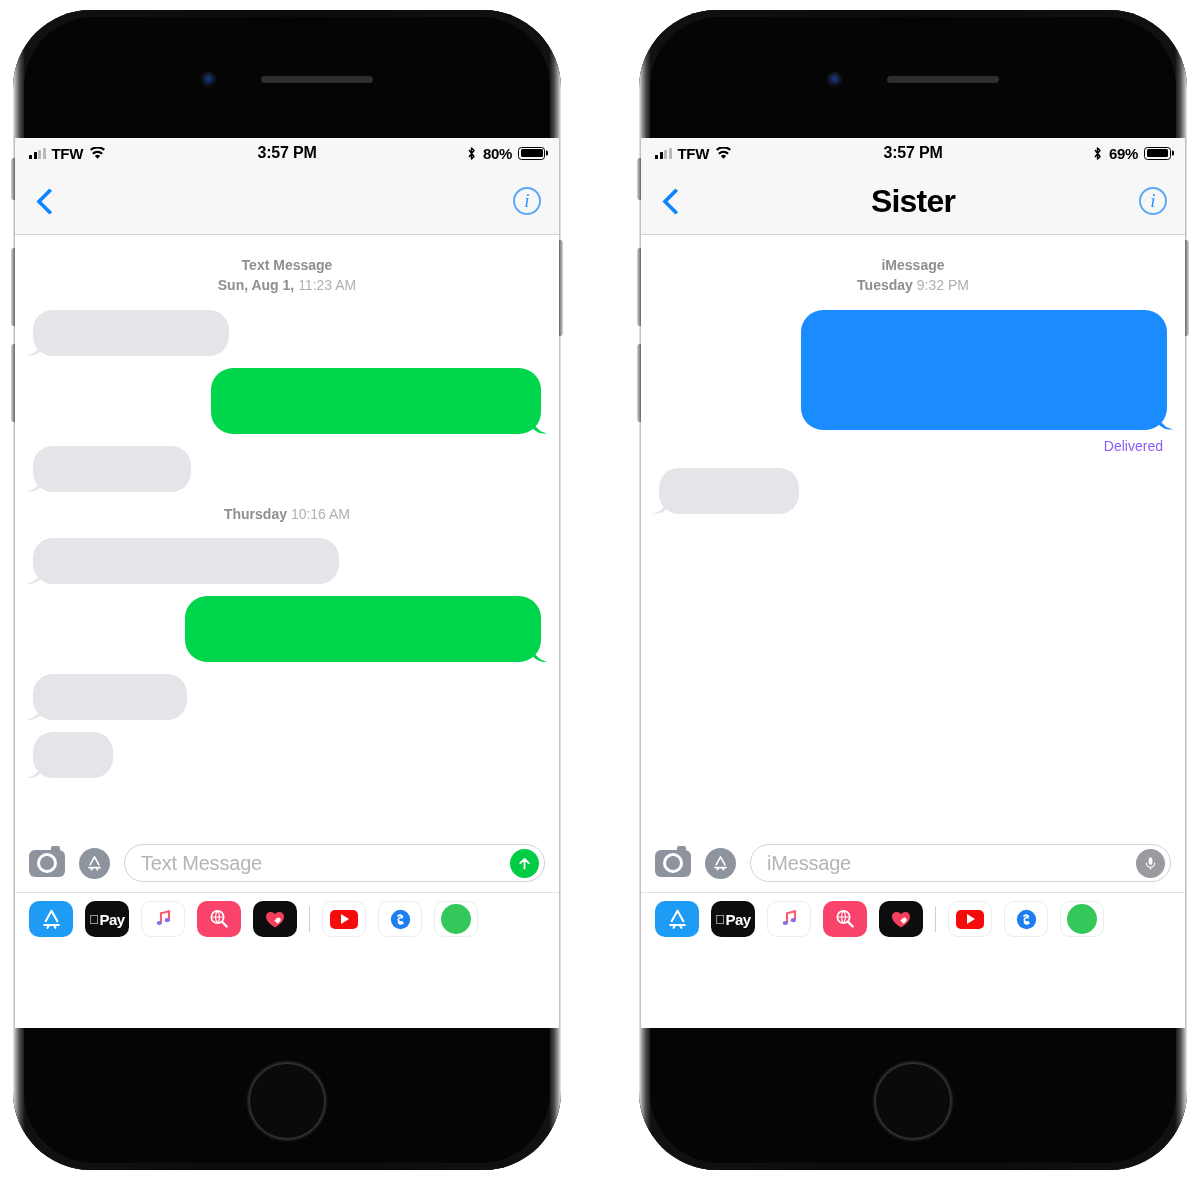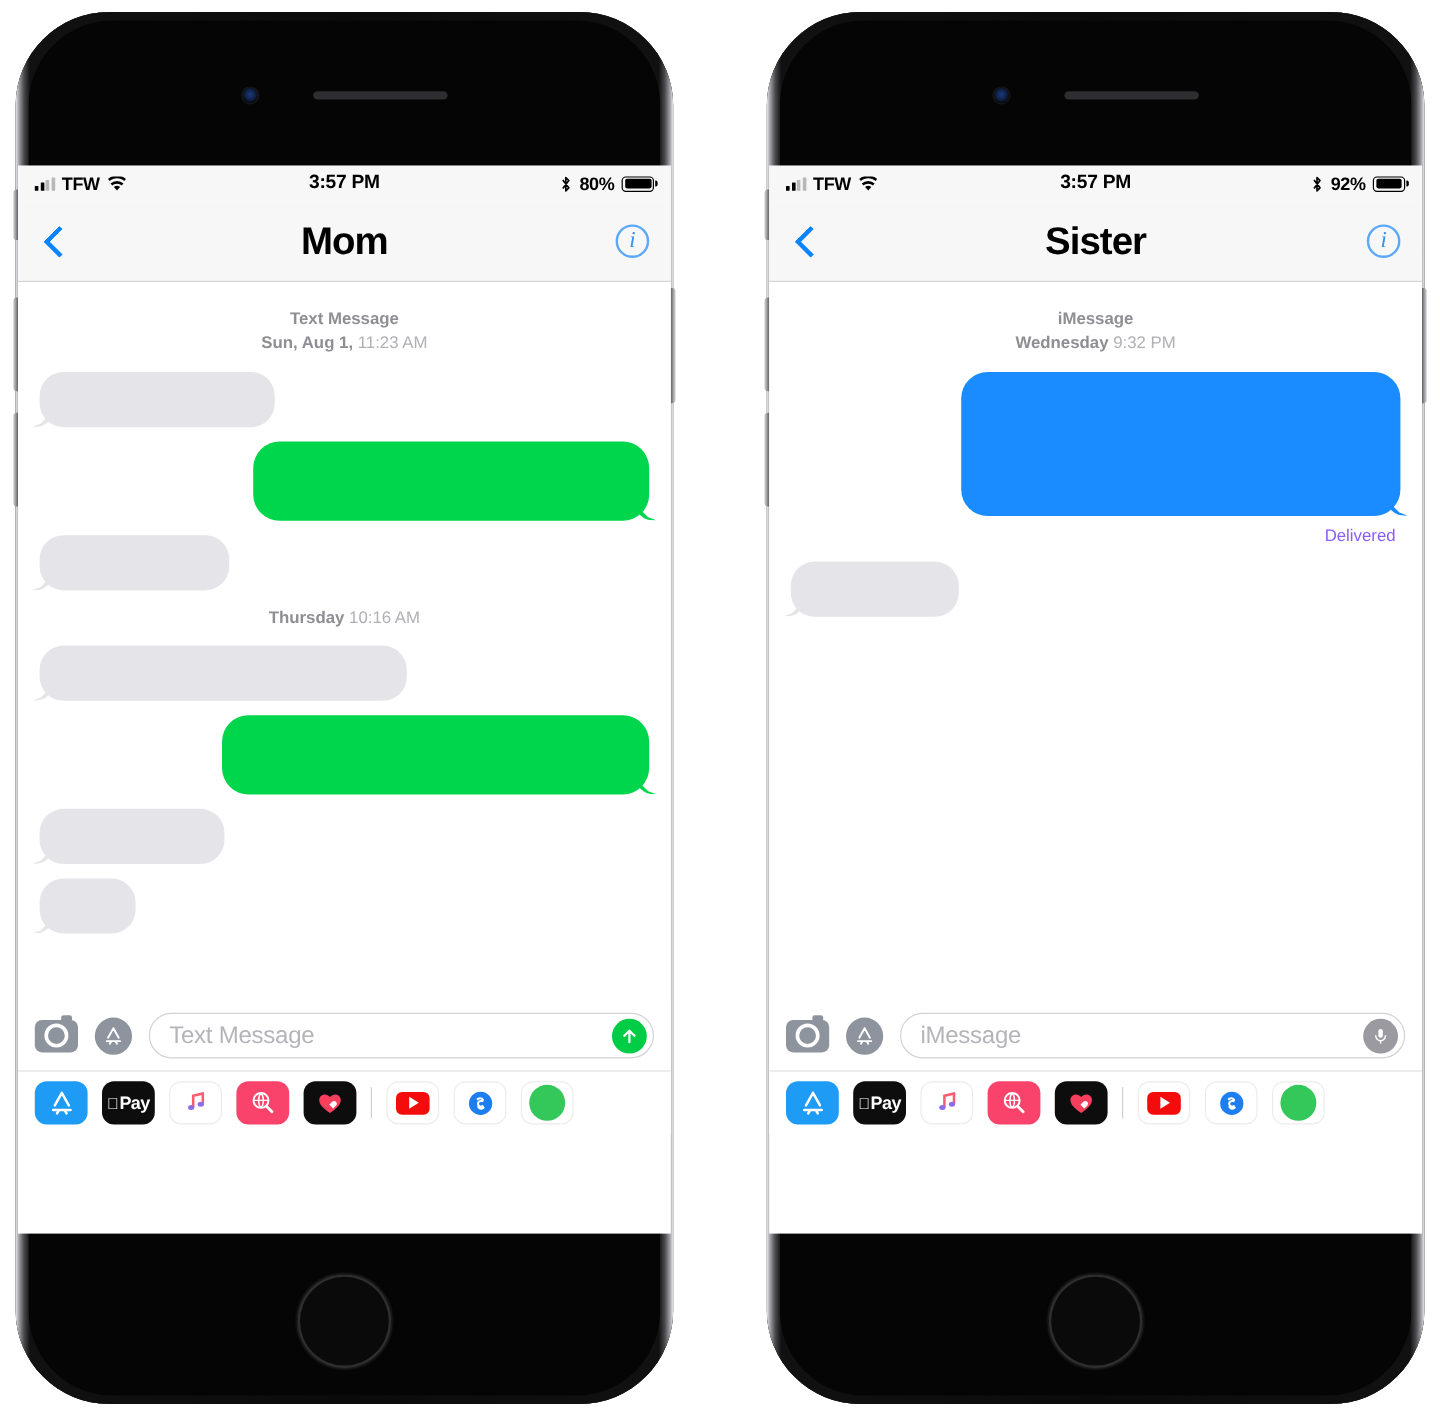--- a/index.html
+++ b/index.html
@@ -498,21 +498,20 @@
           </svg>
           <span class="battery-pct">80%</span>
           <div class="battery-icon">
             <div class="battery-fill" style="width:100%"></div>
           </div>
         </div>
       </div>
 
       <div class="nav-bar">
         <div class="back-chevron"></div>
-        <div class="nav-title">Mom</div>
         <div class="info-btn">i</div>
       </div>
 
       <div class="conversation">
 
         <div class="divider">
           <span class="d-strong">Text Message</span><br>
           <span class="d-strong">Sun, Aug 1,</span>
           <span class="d-light">11:23 AM</span>
         </div>
@@ -643,38 +642,38 @@
             <path d="M8.5 11.8 5.9 8.9a3.9 3.9 0 0 1 5.2 0z" fill="#000"></path>
             <path d="M8.5 6.1c1.5 0 2.9.6 3.9 1.5l1.5-1.7A8 8 0 0 0 8.5 3.8a8 8 0 0 0-5.4 2.1l1.5 1.7c1-.9 2.4-1.5 3.9-1.5z" fill="#000"></path>
             <path d="M8.5 1.5c2.3 0 4.4.9 6 2.3l1.5-1.7A11 11 0 0 0 8.5-.8 11 11 0 0 0 1 2.1l1.5 1.7c1.6-1.4 3.7-2.3 6-2.3z" fill="#000"></path>
           </svg>
         </div>
         <div class="sb-center">3:57 PM</div>
         <div class="sb-right">
           <svg width="11" height="15" viewBox="0 0 11 15">
             <path d="M3 4 8 10.5 5.5 13V2L8 4.5 3 11" stroke="#000" stroke-width="1.4" fill="none" stroke-linejoin="round"></path>
           </svg>
-          <span class="battery-pct">92%</span>
+          <span class="battery-pct">69%</span>
           <div class="battery-icon">
             <div class="battery-fill" style="width:97%"></div>
           </div>
         </div>
       </div>
 
       <div class="nav-bar">
         <div class="back-chevron"></div>
         <div class="nav-title">Sister</div>
         <div class="info-btn">i</div>
       </div>
 
       <div class="conversation">
 
         <div class="divider">
           <span class="d-strong">iMessage</span><br>
-          <span class="d-strong">Wednesday</span>
+          <span class="d-strong">Tuesday</span>
           <span class="d-light">9:32 PM</span>
         </div>
 
         <div class="row out">
             <div class="bubble blue" style="width:366px;height:120px"></div>
           </div>
         <div class="receipt">Delivered</div>
         <div class="row in">
             <div class="bubble gray" style="width:140px;height:46px"></div>
           </div>

